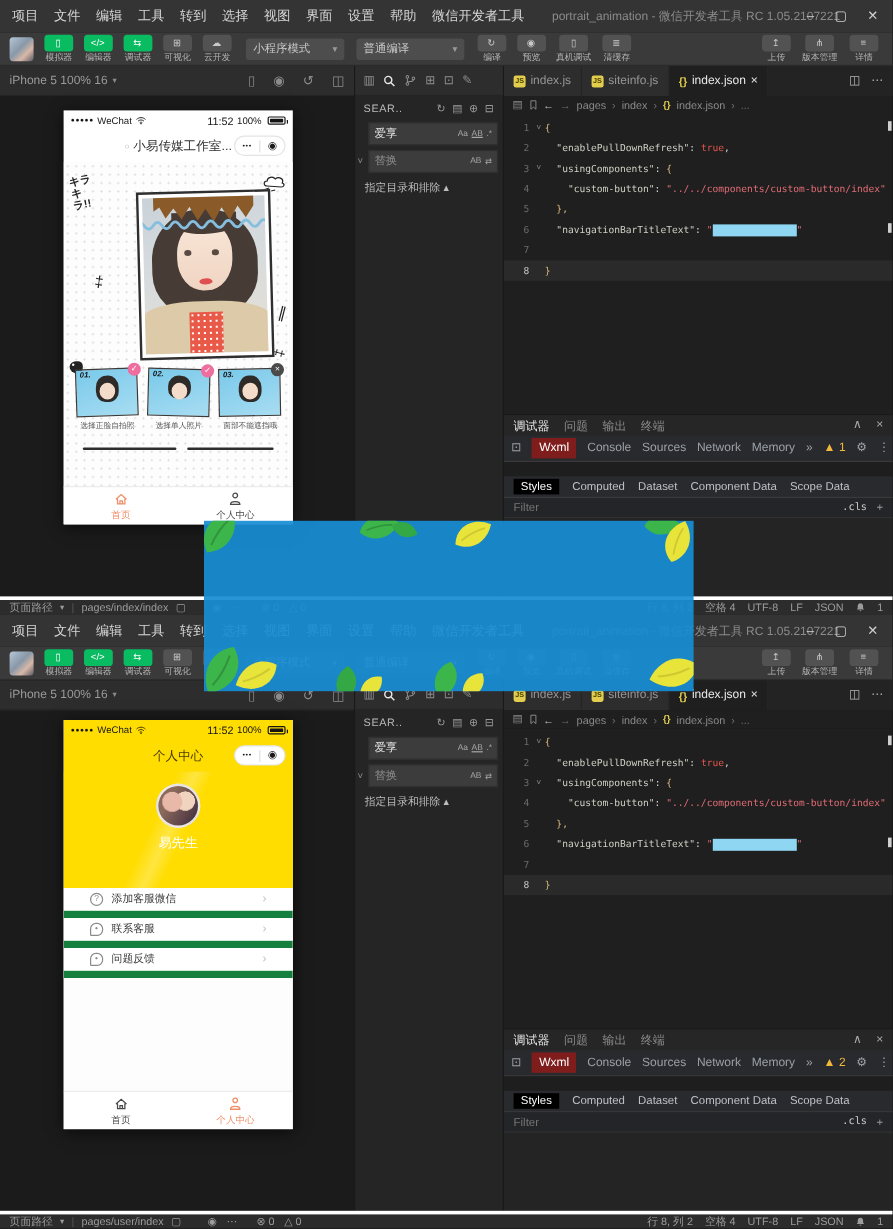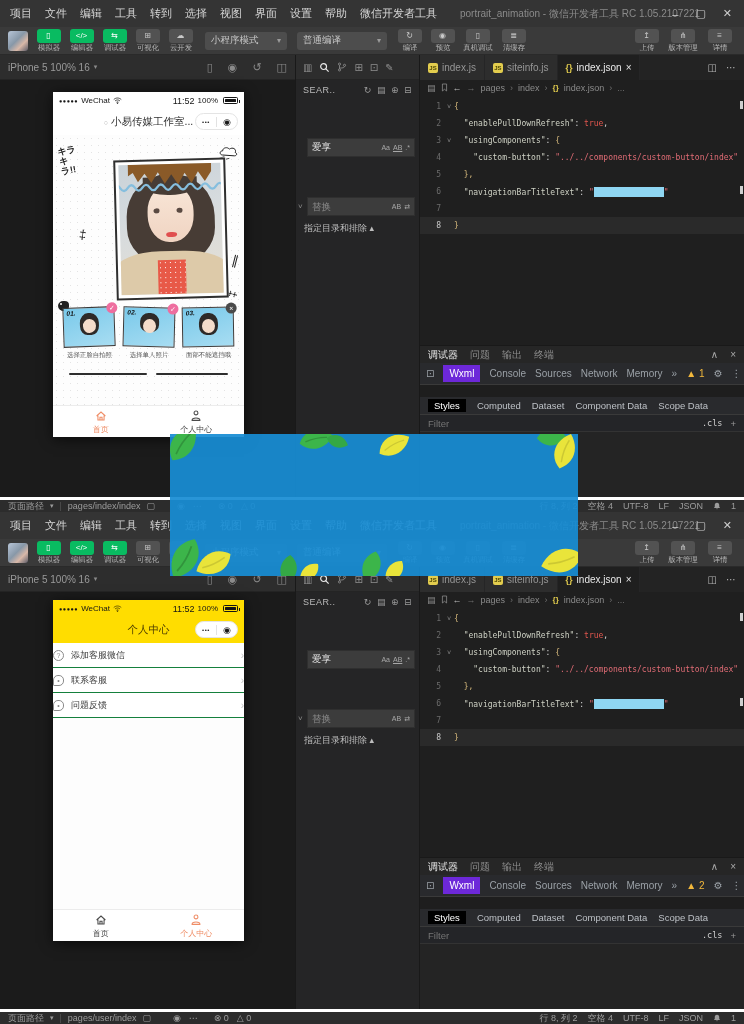--- a/index.html
+++ b/index.html
@@ -27,21 +27,21 @@
 .mainrow{flex:1;display:flex;min-height:0;}
 .simpanel{width:295px;display:flex;flex-direction:column;background:#1b1b1b;}
 .simbar{height:25px;background:#2d2d2d;border-bottom:1px solid #242424;display:flex;align-items:center;padding:0 8px;font-size:10px;color:#9a9a9a;gap:4px;flex-shrink:0;}
 .simbar .icos{margin-left:auto;display:flex;gap:15px;color:#8b8b8b;font-size:11px;}
 .simcanvas{flex:1;position:relative;}
 .midpanel{width:125px;background:#252526;border-left:1px solid #191919;border-right:1px solid #191919;display:flex;flex-direction:column;font-size:10px;}
 .midbar{height:25px;background:#2d2d2d;border-bottom:1px solid #242424;display:flex;align-items:center;gap:7px;padding:0 7px;color:#8f8f8f;font-size:10px;flex-shrink:0;}
 .midbar .act{color:#e8e8e8;}
 .searchhead{height:20px;display:flex;align-items:center;padding:0 7px;font-size:9px;color:#bbb;letter-spacing:.5px;gap:6px;}
 .searchhead .hicos{margin-left:auto;display:flex;gap:5px;color:#999;font-size:9px;}
-.srow{display:flex;align-items:center;padding:0 4px 0 2px;margin-top:36px;}
+.srow{display:flex;align-items:center;padding:0 4px 0 2px;}
 .srow .exp{width:9px;color:#8a8a8a;font-size:8px;flex-shrink:0;}
 .sinput{flex:1;height:19px;background:#3c3c3c;border:1px solid #2f2f2f;display:flex;align-items:center;padding:0 4px;margin:2px 0;min-width:0;}
 .sinput input{width:100%;background:transparent;border:none;outline:none;color:#e0e0e0;font-size:9.5px;font-family:inherit;min-width:0;}
 .sinput input::placeholder{color:#8a8a8a;}
 .mini{font-size:7px;color:#a8a8a8;margin-left:3px;flex-shrink:0;}
 .scope{padding:4px 8px;font-size:9px;color:#bdbdbd;}
 
 .edcol{width:324px;display:flex;flex-direction:column;min-height:0;}
 .edtabs{height:25px;background:#2a2a2a;display:flex;align-items:stretch;font-size:10px;color:#969696;flex-shrink:0;}
 .edtab{display:flex;align-items:center;gap:4px;padding:0 8px;background:#2d2d2d;border-right:1px solid #252526;white-space:nowrap;}
@@ -65,21 +65,21 @@
 .tstr{color:#e06c75;}
 .tbrace{color:#d7ba7d;}
 .redact{display:inline-block;width:70px;height:10px;background:#8fd6f2;vertical-align:middle;}
 .ruler{position:absolute;right:1px;width:3px;background:#cfcfcf;height:8px;}
 
 .debugger{height:152px;display:flex;flex-direction:column;background:#242424;border-top:1px solid #191919;flex-shrink:0;}
 .dbghead{height:17px;display:flex;gap:12px;align-items:center;padding:0 8px;font-size:10px;color:#8a8a8a;background:#262626;flex-shrink:0;}
 .dbghead .act{color:#e8e8e8;}
 .dbghead .hr{margin-left:auto;display:flex;gap:12px;color:#aaa;}
 .dbgtools{height:22px;background:#292a2d;display:flex;align-items:center;gap:9px;padding:0 6px;font-size:10px;color:#9aa0a6;border-bottom:1px solid #3a3a3a;flex-shrink:0;}
-.dbgtools .wx{background:#6d28d9;color:#fff;height:17px;display:flex;align-items:center;padding:0 6px;}
+.dbgtools .wx{background:#7f1d1d;color:#fff;height:17px;display:flex;align-items:center;padding:0 6px;}
 .dbgtools .warn{color:#f2b83c;margin-left:auto;display:flex;gap:3px;align-items:center;}
 .dbggap{height:12px;background:#1e1e1e;flex-shrink:0;}
 .dbgsub{height:18px;background:#292a2d;display:flex;gap:11px;align-items:center;padding:0 8px;font-size:9.5px;color:#bdc1c6;border-bottom:1px solid #3a3a3a;flex-shrink:0;white-space:nowrap;}
 .dbgsub .act{background:#000;color:#fff;padding:1px 6px;}
 .dbgfilter{height:17px;display:flex;align-items:center;padding:0 8px;font-size:9.5px;background:#242528;border-bottom:1px solid #333;gap:8px;flex-shrink:0;}
 .dbgfilter input{flex:1;background:transparent;border:none;outline:none;color:#bbb;font-size:9.5px;font-family:inherit;}
 .dbgfilter input::placeholder{color:#757575;}
 .dbgfilter .cls{color:#d0d0d0;font-family:"DejaVu Sans Mono",monospace;font-size:8.5px;}
 .dbgfilter .plus{color:#9a9a9a;}
 .dbgempty{flex:1;background:#242424;}
@@ -139,21 +139,21 @@
 .ptabbar{margin-top:auto;height:32px;border-top:1px solid #ececec;background:#fff;display:flex;flex-shrink:0;}
 .ptab{flex:1;display:flex;flex-direction:column;align-items:center;justify-content:center;gap:1px;font-size:8px;color:#5a5a5a;}
 .ptab.on{color:#ef8d66;}
 
 .p2top{background:#ffdd00;flex-shrink:0;}
 .p2top .pnav{color:#4a3b00;}
 .p2head{height:97px;display:flex;flex-direction:column;align-items:center;background:#ffdd00;background-image:linear-gradient(115deg,transparent 40%,rgba(255,255,255,.25) 47%,transparent 53%);}
 .p2avatar{margin-top:10px;width:37px;height:37px;border-radius:50%;border:2px solid rgba(255,255,255,.85);background:radial-gradient(circle at 35% 40%,#e8b8a8 0 28%,transparent 29%),radial-gradient(circle at 68% 38%,#f0d4c0 0 26%,transparent 27%),linear-gradient(120deg,#8a6a5a 30%,#5a4048 75%,#3a3038);}
 .p2name{margin-top:5px;font-size:11px;color:#fff;}
 .p2list{background:#fff;flex-shrink:0;}
-.p2row{height:25px;display:flex;align-items:center;padding:0 0;gap:7px;border-bottom:1px solid #15803d;font-size:9px;color:#3a3a3a;background:#fff;}
+.p2row{height:25px;display:flex;align-items:center;padding:0 22px;gap:7px;border-bottom:6px solid #15803d;font-size:9px;color:#3a3a3a;background:#fff;}
 .rowico{width:11px;height:11px;border:1px solid #8a8a8a;border-radius:50%;color:#8a8a8a;font-size:7px;line-height:10px;text-align:center;flex-shrink:0;}
 .rowico.bub{border-radius:45% 45% 45% 10%;}
 .p2row .chev{margin-left:auto;color:#c2c2c2;font-size:10px;}
 .p2fill{flex:1;background:#fdfdfd;}
 
 .banner{position:absolute;left:170px;top:434px;width:408px;height:142px;background:rgba(24,141,212,.93);z-index:50;overflow:hidden;}
 .leaf{position:absolute;}
 svg{display:block;}
 </style>
 </head>
@@ -673,20 +673,24 @@
               <span class="batt"></span>
             </div>
             <div class="pnav">
               <span>个人中心</span>
               <span class="capsule">
                 <span class="cdots">•••</span>
                 <span class="cdiv"></span>
                 <span class="ctarget">◉</span>
               </span>
             </div>
+            <div class="p2head">
+              <div class="p2avatar"></div>
+              <div class="p2name">易先生</div>
+            </div>
           </div>
           <div class="p2list">
             <div class="p2row">
               <span class="rowico">?</span>
               <span>添加客服微信</span>
               <span class="chev">›</span>
             </div>
             <div class="p2row">
               <span class="rowico bub">•</span>
               <span>联系客服</span>

